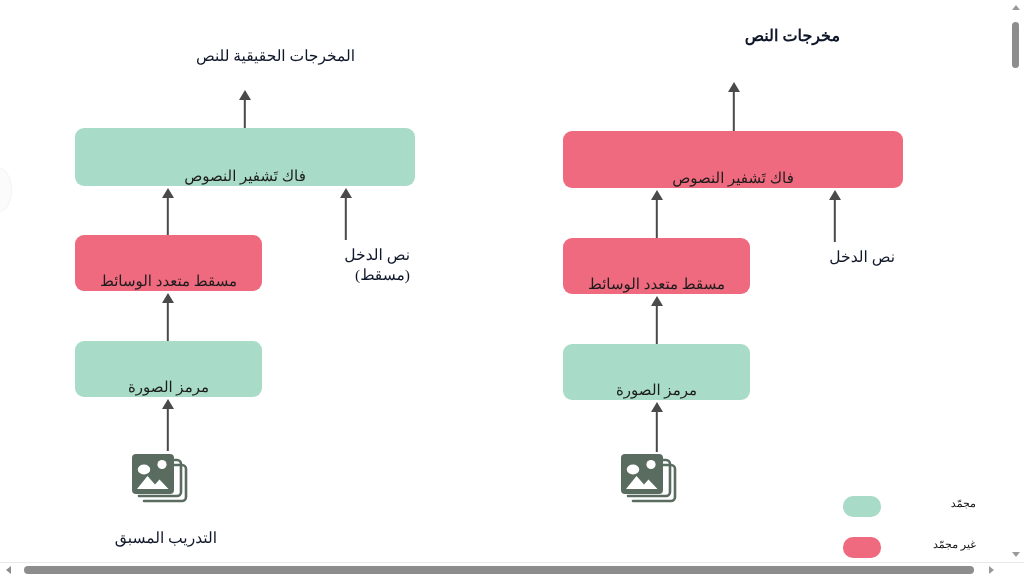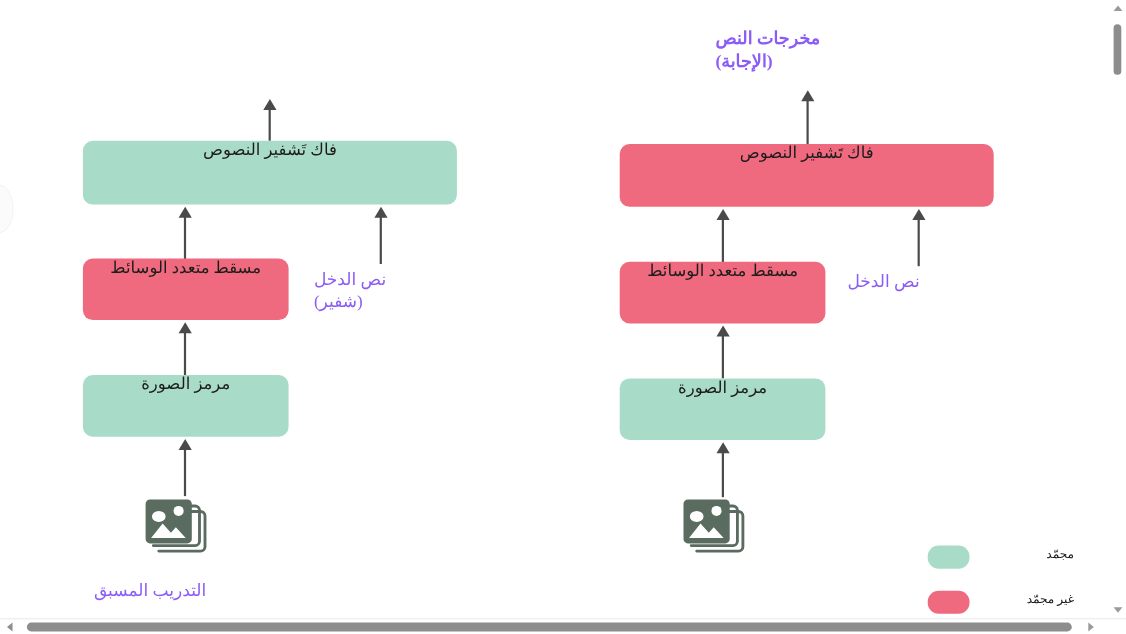--- a/index.html
+++ b/index.html
@@ -14,35 +14,35 @@
   #canvas {
     position: relative;
     width: 1024px; height: 576px;
     background: #ffffff;
   }
 
   .box {
     position: absolute;
     border-radius: 9px;
     display: flex;
-    align-items: flex-start;
+    align-items: flex-end;
     justify-content: center;
     text-align: center;
     color: #1c1c1c;
     font-size: 15px;
     line-height: 1.25;
     letter-spacing: 0px;
   }
   .box.green { background: #a9dcc8; }
   .box.pink  { background: #ef6a7e; }
 
   .caption {
     position: absolute;
-    text-align: left;
-    color: #8b5cf6;
+    text-align: right;
+    color: #0f172a;
     font-size: 15.5px;
     line-height: 1.3;
     white-space: nowrap;
   }
   .caption.bold { font-weight: bold; font-size: 16px; }
 
   
   .arrow { position: absolute; width: 14px; }
   .arrow .shaft {
     position: absolute;
@@ -156,20 +156,21 @@
     border-left: 5px solid #9a9a9a;
   }
 </style>
 </head>
 <body>
 
 <div id="canvas">
 
   <div class="edge-blob"></div>
 
+  <div class="caption" style="left:135px; top:46px; width:220px;">المخرجات الحقيقية للنص</div>
 
   <div class="arrow" style="left:238px; top:90px; height:38px;">
     <div class="head"></div>
       <div class="shaft"></div>
   </div>
 
   <div class="box green" style="left:75px; top:128px; width:340px; height:58px;">
     <span>فاك تَشفير النصوص</span>
   </div>
 
@@ -178,21 +179,21 @@
       <div class="shaft"></div>
   </div>
 
   <div class="arrow" style="left:339px; top:188px; height:52px;">
     <div class="head"></div>
       <div class="shaft"></div>
   </div>
 
   <div class="caption" style="left:285px; top:245px; width:125px;">
     <div>نص الدخل</div>
-    <div>(شفير)</div>
+    <div>(مسقط)</div>
   </div>
 
   <div class="box pink" style="left:75px; top:235px; width:187px; height:56px;">
     <span>مسقط متعدد الوسائط</span>
   </div>
 
   <div class="arrow" style="left:161px; top:293px; height:48px;">
     <div class="head"></div>
       <div class="shaft"></div>
   </div>
@@ -210,25 +211,24 @@
     <svg width="62" height="54" viewBox="0 0 62 54" xmlns="http://www.w3.org/2000/svg">
       <path d="M14 13 h38 a4 4 0 0 1 4 4 v28 a4 4 0 0 1 -4 4 h-38" fill="none" stroke="#5a6b60" stroke-width="2.6" stroke-linecap="round"></path>
       <path d="M9 8 h38 a4 4 0 0 1 4 4 v28 a4 4 0 0 1 -4 4 h-38" fill="none" stroke="#5a6b60" stroke-width="2.6" stroke-linecap="round"></path>
       <rect x="2" y="2" width="42" height="40" rx="4" fill="#5a6b60"></rect>
       <circle cx="32" cy="12.5" r="4.6" fill="#ffffff"></circle>
       <path d="M7 37 l10.5 -13 l7.5 8.4 l4.5 -5 l9 9.6 z" fill="#ffffff"></path>
       <ellipse cx="14" cy="17.5" rx="6.2" ry="5" fill="#ffffff"></ellipse>
     </svg>
   </div>
 
-  <div class="caption" style="left:85px; top:528px; width:150px;">التدريب المسبق</div>
+  <div class="caption" style="left:67px; top:528px; width:150px;">التدريب المسبق</div>
 
   <div class="caption bold" style="left:650px; top:26px; width:190px;">
     <div>مخرجات النص</div>
-    <div>(الإجابة)</div>
   </div>
 
   <div class="arrow" style="left:727px; top:82px; height:49px;">
     <div class="head"></div>
       <div class="shaft"></div>
   </div>
 
   <div class="box pink" style="left:563px; top:131px; width:340px; height:57px;">
     <span>فاك تَشفير النصوص</span>
   </div>

